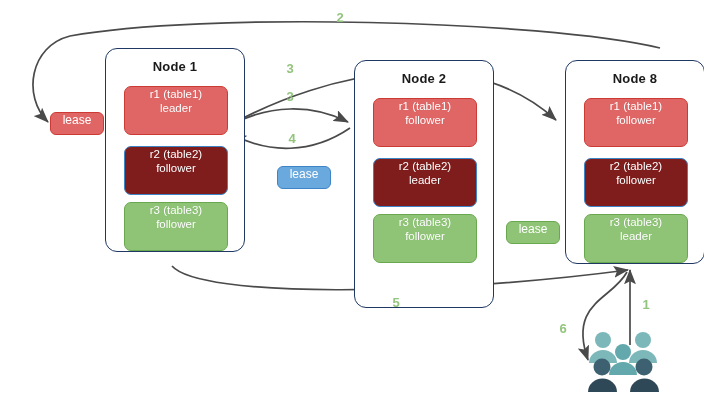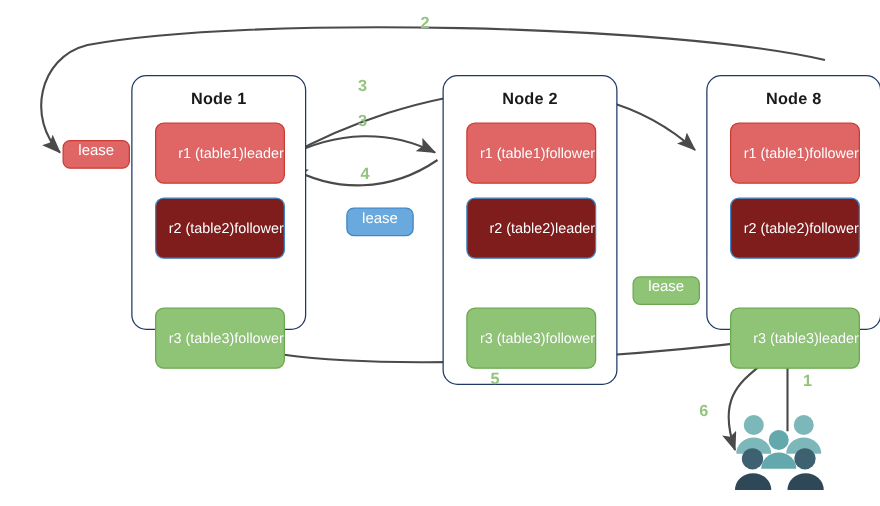--- a/index.html
+++ b/index.html
@@ -38,32 +38,32 @@
     letter-spacing: 0.2px;
   }
   .replica {
     position: absolute;
     left: 18px;
     width: 104px;
     height: 49px;
     border-radius: 7px;
     box-sizing: border-box;
     display: flex;
-    flex-direction: row;
+    flex-direction: column;
     align-items: center;
-    justify-content: flex-end;
+    justify-content: flex-start;
     color: #ffffff;
     font-size: 11.5px;
     line-height: 14px;
     text-shadow: 0 0 1px rgba(0,0,0,0.10);
   }
   .replica span { display: block; }
   .rep-red    { background: #e06666; border: 1.5px solid #cc3b33; }
   .rep-blue   { background: #7f1d1d; border: 1.5px solid #3d85c6; }
-  .rep-green  { background: #8fc477; border: 1.5px solid #6aa84f; margin-top: 32px; }
+  .rep-green  { background: #8fc477; border: 1.5px solid #6aa84f; }
   .lease {
     position: absolute;
     height: 23px;
     border-radius: 6px;
     box-sizing: border-box;
     display: flex;
     align-items: flex-start;
     justify-content: center;
     color: #ffffff;
     font-size: 12px;
@@ -105,21 +105,21 @@
 
   <path d="M 350 128 C 312 154, 268 154, 232 134" fill="none" stroke="#4a4a4a" stroke-width="1.7" marker-end="url(#arrowhead)"></path>
 
   <path d="M 172 266 C 200 298, 430 296, 628 270" fill="none" stroke="#4a4a4a" stroke-width="1.7" marker-end="url(#arrowhead)"></path>
 
   <path d="M 630 345 L 630 270" fill="none" stroke="#4a4a4a" stroke-width="1.7" marker-end="url(#arrowhead)"></path>
 
   <path d="M 627 272 C 612 300, 568 302, 588 360" fill="none" stroke="#4a4a4a" stroke-width="1.7" marker-end="url(#arrowhead)"></path>
 </svg>
 
-<div class="node-box" style="left:105px; top:60px; width:140px; height:204px;">
+<div class="node-box" style="left:105px; top:48px; width:140px; height:204px;">
   <div class="node-title">Node 1</div>
   <div class="replica rep-red" style="top:37px;">
     <span>r1 (table1)</span>
     <span>leader</span>
   </div>
   <div class="replica rep-blue" style="top:97px;">
     <span>r2 (table2)</span>
     <span>follower</span>
   </div>
   <div class="replica rep-green" style="top:153px;">

